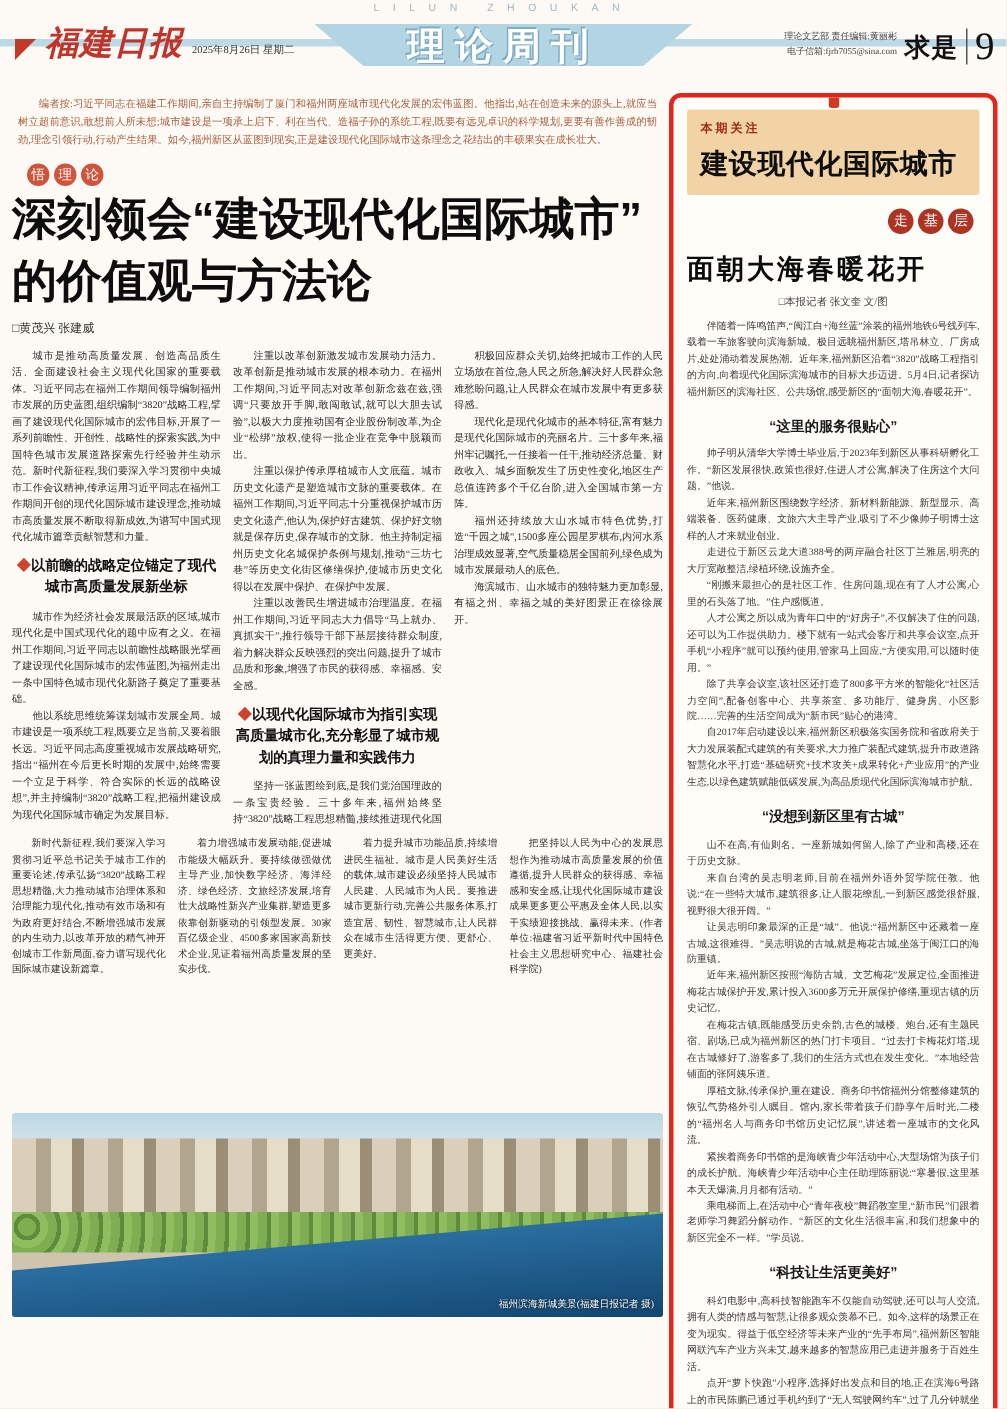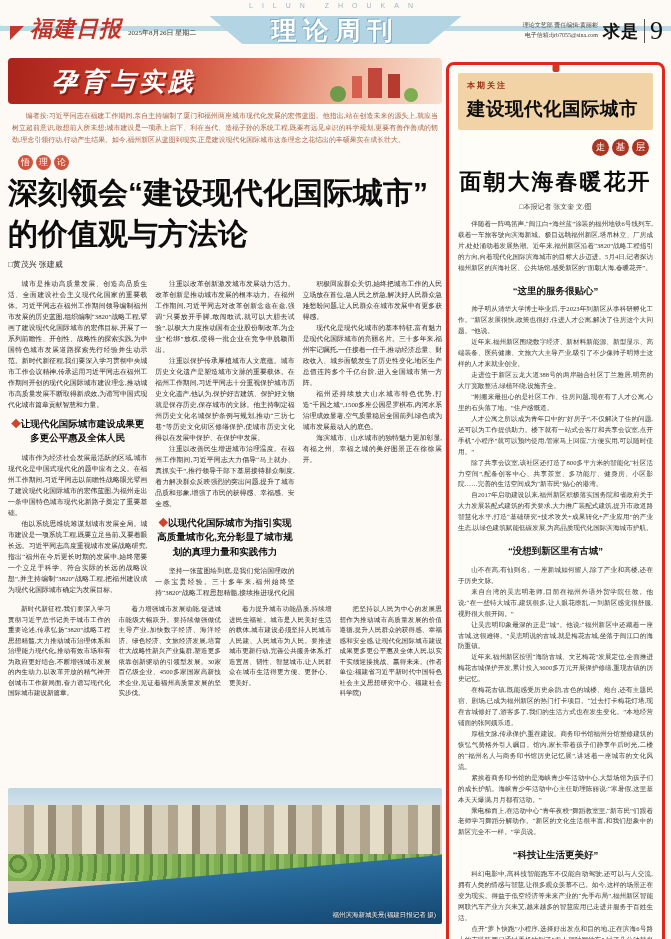--- a/index.html
+++ b/index.html
@@ -80,21 +80,21 @@
   .pin { position:absolute; top:-9px; left:50%; transform:translateX(-50%);
     width:7px; height:16px; background:#cf3a22; border-radius:2px; }
   .focus-box { background:#f2d3a5; border-radius:2px; padding:7px 9px 9px; }
   .focus-label { font-size:8px; font-weight:700; color:#9c2c12; letter-spacing:2px; }
   .focus-title { margin-top:5px; font-family:Liberation Serif, serif; font-weight:900;
     font-size:18.5px; color:#0e0e0e; letter-spacing:0.5px; }
   .sb-badges { display:flex; justify-content:flex-end; gap:3px; margin:9px 4px 0 0; }
   .sb-badge { width:17px; height:17px; border-radius:50%; background:#ad3322; color:#fff;
     font-size:9.5px; display:flex; align-items:center; justify-content:center;
     font-family:"Liberation Sans",sans-serif; }
-  #sb-headline { margin:11px 0 5px; text-align:center; font-size:22px; font-weight:900;
+  #sb-headline { margin:11px 0 5px; font-size:18px; font-weight:900;
     letter-spacing:2px; color:#0c0c0c; }
   #sb-byline { text-align:center; font-size:7px; color:#444; margin-bottom:7px; }
   .sb-body { font-size:6.6px; line-height:1.66; color:#3a3a3a; text-align:justify; }
   .sb-body p { text-indent:2em; margin:0; }
   .sb-sec-head { font-family:"Liberation Sans",sans-serif; font-weight:900; font-size:9.5px;
     text-align:center; color:#1a1a1a; margin:9px 0 6px; }
 </style>
 </head>
 <body>
 
@@ -116,49 +116,41 @@
         <div>理论文艺部 责任编辑:黄丽彬</div>
         <div>电子信箱:fjrb7055@sina.com</div>
       </div>
       <span class="brand">求是</span>
       <span class="brand-div"></span>
       <span class="page-num">9</span>
     </div>
   </div>
 
   <div id="main">
-    <div id="banner">
-      <span class="banner-title">孕育与实践</span>
-      <span class="sky1"></span>
-      <span class="sky2"></span>
-      <span class="sky3"></span>
-      <span class="tree1"></span>
-      <span class="tree2"></span>
-    </div>
 
     <div id="editor-note">编者按:习近平同志在福建工作期间,亲自主持编制了厦门和福州两座城市现代化发展的宏伟蓝图。他指出,站在创造未来的源头上,就应当树立超前意识,敢想前人所未想;城市建设是一项承上启下、利在当代、造福子孙的系统工程,既要有远见卓识的科学规划,更要有善作善成的韧劲,理念引领行动,行动产生结果。如今,福州新区从蓝图到现实,正是建设现代化国际城市这条理念之花结出的丰硕果实在成长壮大。</div>
 
     <div class="badge-row">
       <span class="badge">悟</span>
       <span class="badge">理</span>
       <span class="badge">论</span>
     </div>
 
     <div id="headline">
       <div>深刻领会“建设现代化国际城市”</div>
       <div>的价值观与方法论</div>
     </div>
     <div id="main-byline">□黄茂兴 张建威</div>
 
     <div id="upper-cols" class="cols">
       <div class="col">
         <div>
             <p>城市是推动高质量发展、创造高品质生活、全面建设社会主义现代化国家的重要载体。习近平同志在福州工作期间领导编制福州市发展的历史蓝图,组织编制“3820”战略工程,擘画了建设现代化国际城市的宏伟目标,开展了一系列前瞻性、开创性、战略性的探索实践,为中国特色城市发展道路探索先行经验并生动示范。新时代新征程,我们要深入学习贯彻中央城市工作会议精神,传承运用习近平同志在福州工作期间开创的现代化国际城市建设理念,推动城市高质量发展不断取得新成效,为谱写中国式现代化城市篇章贡献智慧和力量。</p>
           </div>
-        <div class="col-head"><span class="diamond">◆</span><span>让现代化国际城市建设成果更多更公平惠及全体人民</span></div>
+        <div class="col-head"><span class="diamond">◆</span><span>以前瞻的战略定位锚定了现代城市高质量发展新坐标</span></div>
         <div>
             <p>城市作为经济社会发展最活跃的区域,城市现代化是中国式现代化的题中应有之义。在福州工作期间,习近平同志以前瞻性战略眼光擘画了建设现代化国际城市的宏伟蓝图,为福州走出一条中国特色城市现代化新路子奠定了重要基础。</p>
             <p>他以系统思维统筹谋划城市发展全局。城市建设是一项系统工程,既要立足当前,又要着眼长远。习近平同志高度重视城市发展战略研究,指出“福州在今后更长时期的发展中,始终需要一个立足于科学、符合实际的长远的战略设想”,并主持编制“3820”战略工程,把福州建设成为现代化国际城市确定为发展目标。</p>
             <p>这一系列开创性实践有力地塑造了城市发展格局,优化了城市发展路径,为福州加快推进现代化建设奠定了坚实根基。</p>
           </div>
       </div>
       <div class="col">
         <div>
             <p>注重以改革创新激发城市发展动力活力。改革创新是推动城市发展的根本动力。在福州工作期间,习近平同志对改革创新念兹在兹,强调“只要放开手脚,敢闯敢试,就可以大胆去试验”,以极大力度推动国有企业股份制改革,为企业“松绑”放权,使得一批企业在竞争中脱颖而出。</p>
             <p>注重以保护传承厚植城市人文底蕴。城市历史文化遗产是塑造城市文脉的重要载体。在福州工作期间,习近平同志十分重视保护城市历史文化遗产,他认为,保护好古建筑、保护好文物就是保存历史,保存城市的文脉。他主持制定福州历史文化名城保护条例与规划,推动“三坊七巷”等历史文化街区修缮保护,使城市历史文化得以在发展中保护、在保护中发展。</p>

